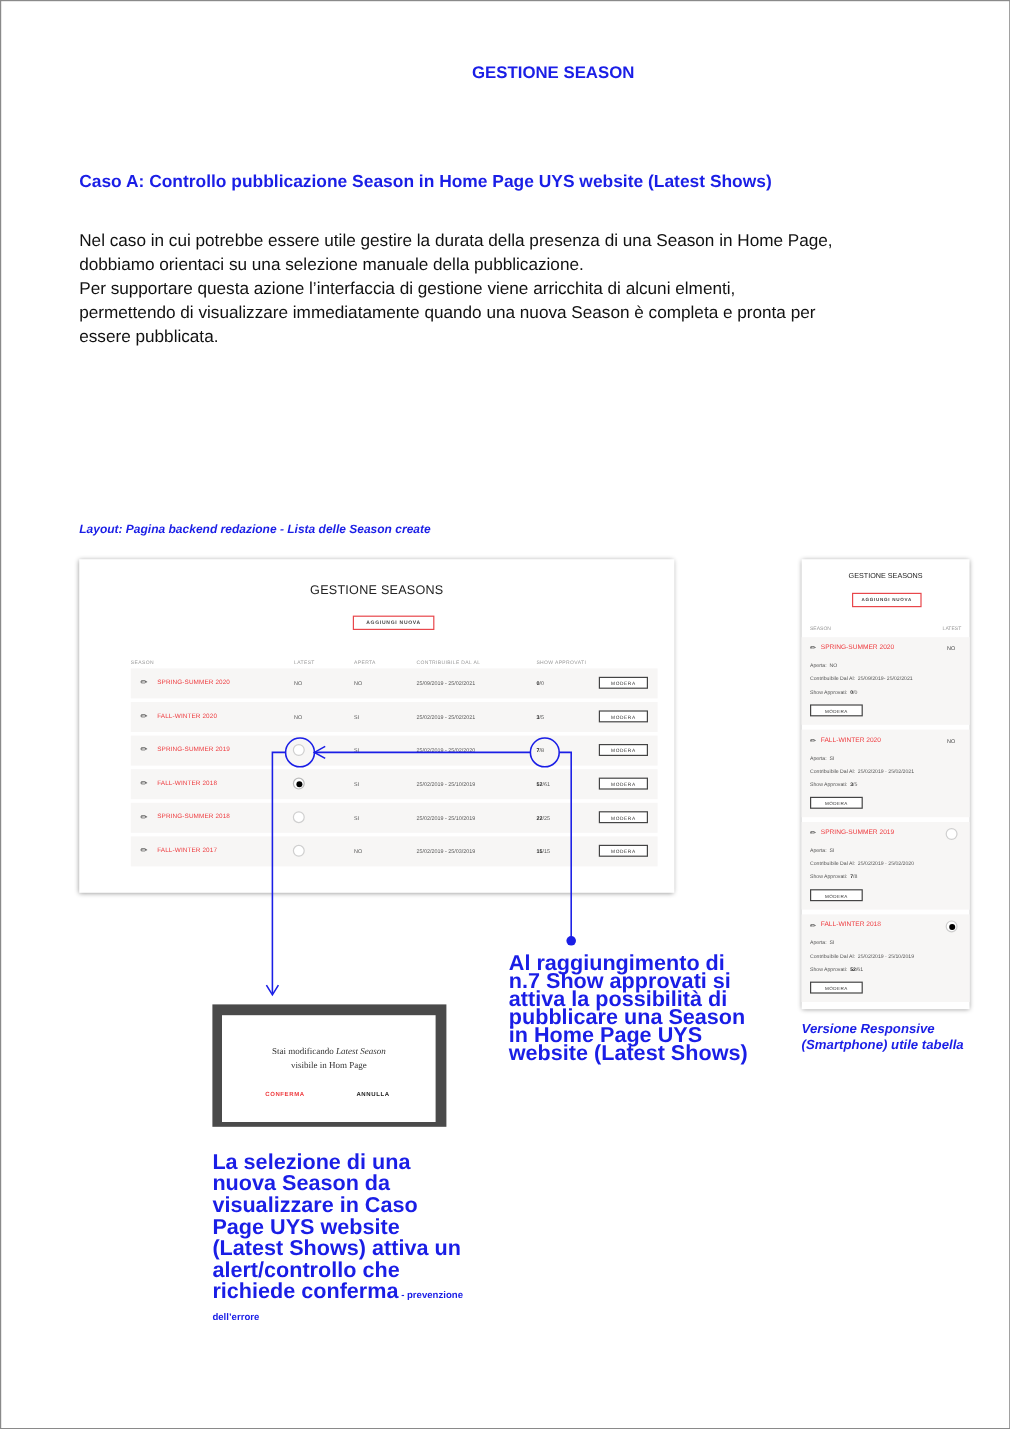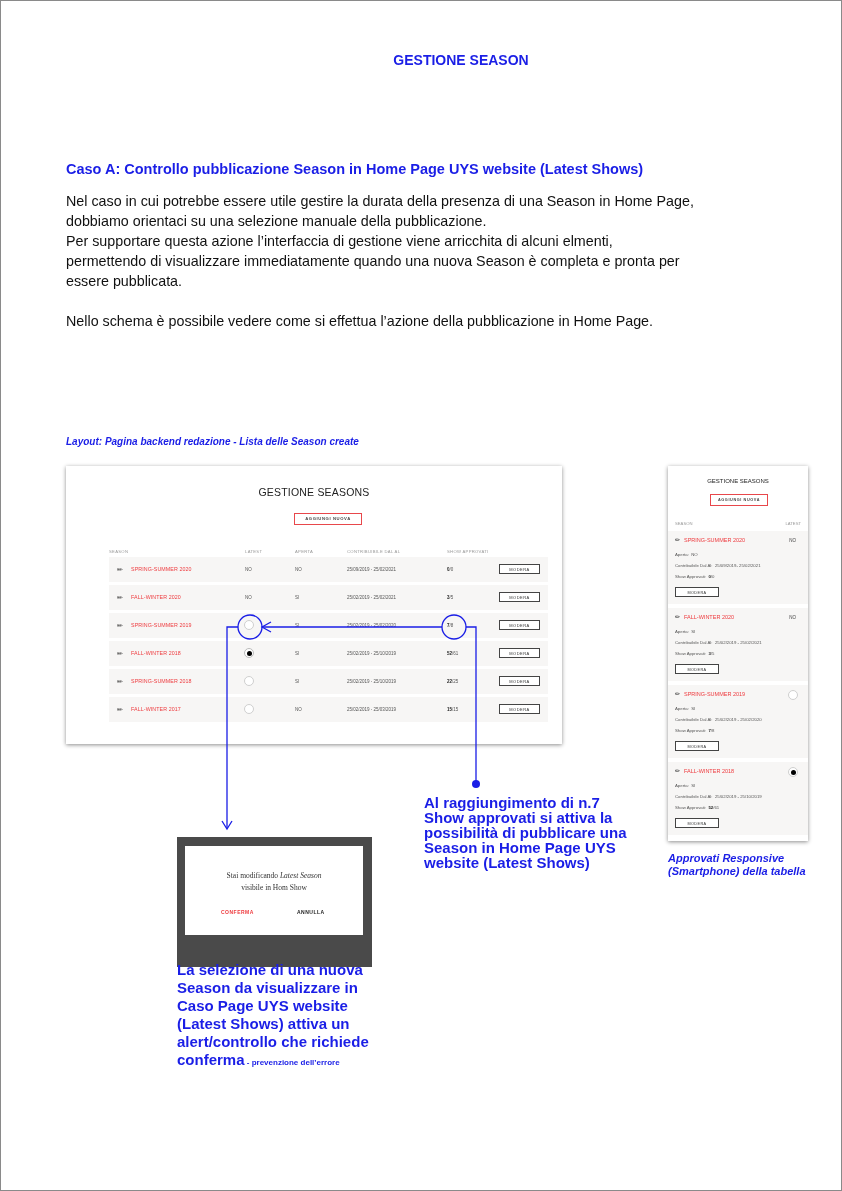--- a/index.html
+++ b/index.html
@@ -3,21 +3,21 @@
 <meta charset="utf-8">
 <style>
   html, body { margin: 0; padding: 0; }
   body {
     width: 842px; height: 1191px; position: relative; background: #ffffff;
     font-family: "Liberation Sans", sans-serif; overflow: hidden;
   }
   .page-border { position: absolute; left: 0; top: 0; width: 840px; height: 1189px; border: 1px solid #8a8a8a; }
   .blue { color: #1a1ee6; font-weight: bold; }
   .doc-title { position: absolute; left: 0; width: 842px; top: 52px; text-align: center; font-weight: bold; font-size: 14px; margin-left: 40px; }
-  .section-title { position: absolute; left: 66px; top: 161px; font-weight: bold; font-size: 14.5px; }
+  .section-title { position: absolute; left: 66px; top: 144px; font-weight: bold; font-size: 14.5px; }
   .body-text { position: absolute; left: 66px; top: 191px; width: 630px; font-size: 14.3px; line-height: 20px; color: #111; }
   .body-text p { margin: 0 0 20px 0; }
   .caption { position: absolute; font-style: italic; font-size: 10px; }
 
   
   .desk { position: absolute; left: 66px; top: 466px; width: 496px; height: 278px; background: #fff; box-shadow: 0 1px 4px rgba(0,0,0,0.45); }
   .desk-title { position: absolute; left: 0; width: 496px; top: 20px; text-align: center; font-size: 10.5px; color: #222; letter-spacing: 0.2px; }
   .add-btn { position: absolute; border: 1px solid #e8474b; color: #444; font-size: 4.2px; letter-spacing: 0.6px; text-align: center; font-weight: bold; }
   .desk .add-btn { left: 228px; top: 47px; width: 66px; height: 10px; line-height: 10px; }
   .th { position: absolute; top: 83px; font-size: 4.2px; color: #999; letter-spacing: 0.3px; }
@@ -44,45 +44,44 @@
   .card .pencil { position: absolute; left: 7px; top: 5px; font-size: 6px; }
   .card .mname { position: absolute; left: 16px; top: 6px; font-size: 5.5px; color: #ee3a3e; }
   .card .mlat { position: absolute; right: 12px; top: 7px; font-size: 4.5px; color: #444; }
   .card .mradio { position: absolute; right: 10px; top: 5px; width: 10px; height: 10px; border: 1px solid #cfcfcf; border-radius: 50%; box-sizing: border-box; background:#fff; }
   .card .mradio.on::after { content: ""; position: absolute; left: 2px; top: 2px; width: 5px; height: 5px; border-radius: 50%; background: #000; }
   .card .line { position: absolute; left: 7px; font-size: 4.3px; color: #555; }
   .card .line b { color: #222; }
   .card .mbtn { position: absolute; left: 7px; top: 56px; width: 44px; height: 10px; line-height: 10px; border: 1px solid #444; font-size: 3.8px; text-align: center; color: #333; background: #fff; box-sizing: border-box; letter-spacing: 0.4px; }
 
   
-  .modal-frame { position: absolute; left: 177px; top: 837px; width: 195px; height: 130px; background: #4a4a4a; }
+  .modal-frame { position: absolute; left: 177px; top: 837px; width: 195px; height: 102px; background: #4a4a4a; }
   .modal { position: absolute; left: 8px; top: 9px; width: 178px; height: 89px; background: #fff; }
   .modal-msg { position: absolute; left: 0; width: 178px; top: 24px; text-align: center; font-family: "Liberation Serif", serif; font-size: 7.5px; line-height: 12px; color: #333; }
   .modal-msg i { font-style: italic; }
   .confirm { position: absolute; left: 36px; top: 63px; font-size: 5px; font-weight: bold; color: #ee3a3e; letter-spacing: 0.5px; }
   .cancel { position: absolute; left: 112px; top: 63px; font-size: 5px; font-weight: bold; color: #222; letter-spacing: 0.5px; }
 
-  .note-big { font-size: 15px; line-height: 15px; }
+  .note-big { font-size: 18px; line-height: 15px; }
   .note-small { font-size: 8px; line-height: 15px; }
   .note1 { position: absolute; left: 424px; top: 795px; width: 210px; }
   .note2 { position: absolute; left: 177px; top: 961px; width: 215px; }
   .note2 .note-small { line-height: 11px; }
   svg.overlay { position: absolute; left: 0; top: 0; }
 </style>
 </head>
 <body>
 
 <div class="page-border"></div>
 
 <div class="doc-title blue">GESTIONE SEASON</div>
 <div class="section-title blue">Caso A: Controllo pubblicazione Season in Home Page UYS website (Latest Shows)</div>
 
 <div class="body-text">
   <p><span>Nel caso in cui potrebbe essere utile gestire la durata della presenza di una Season in Home Page, dobbiamo orientaci su una selezione manuale della pubblicazione.</span><br><span>Per supportare questa azione l’interfaccia di gestione viene arricchita di alcuni elmenti, permettendo di visualizzare immediatamente quando una nuova Season è completa e pronta per essere pubblicata.</span></p>
-  <p>Nello schema è possibile vedere come si effettua l’azione della pubblicazione in Home Page.</p>
 </div>
 
 <div class="caption blue" style="left:66px; top:436px;">Layout: Pagina backend redazione -  Lista delle Season create</div>
 
 <div class="desk">
   <div class="desk-title">GESTIONE SEASONS</div>
   <div class="add-btn">AGGIUNGI NUOVA</div>
   <div class="th" style="left:43px">SEASON</div>
   <div class="th" style="left:179px">LATEST</div>
   <div class="th" style="left:229px">APERTA</div>
@@ -183,27 +182,27 @@
     <span class="pencil">✏︎</span>
     <span class="mname">FALL-WINTER 2018</span>
     <span class="mradio on"></span>
     <span class="line" style="top:21px"><span>Aperta:</span>&nbsp;&nbsp;<span>SI</span></span>
     <span class="line" style="top:32px"><span>Contribuibile Dal Al:</span>&nbsp;&nbsp;<span>25/02/2019 - 25/10/2019</span></span>
     <span class="line" style="top:43px"><span>Show Approvati:</span>&nbsp;&nbsp;<b>52</b><span>/61</span></span>
     <span class="mbtn">MODERA</span>
       </div>
     </div>
 </div>
-<div class="caption blue" style="left:668px; top:852px; font-size:11px; line-height:13px; width:150px;">Approvati Responsive (Smartphone) della tabella</div>
+<div class="caption blue" style="left:668px; top:852px; font-size:11px; line-height:13px; width:150px;">Versione Responsive (Smartphone) utile tabella</div>
 
 <div class="modal-frame">
   <div class="modal">
     <div class="modal-msg">
       <span>Stai modificando </span><i>Latest Season</i><br>
-      <span>visibile in Hom Show</span>
+      <span>visibile in Hom Page</span>
     </div>
     <div class="confirm">CONFERMA</div>
     <div class="cancel">ANNULLA</div>
   </div>
 </div>
 
 <div class="note1 blue">
   <div class="note-big">Al raggiungimento di n.7 Show approvati si attiva la possibilità di pubblicare una Season in Home Page UYS website (Latest Shows)</div>
 </div>
 <div class="note2 blue">

